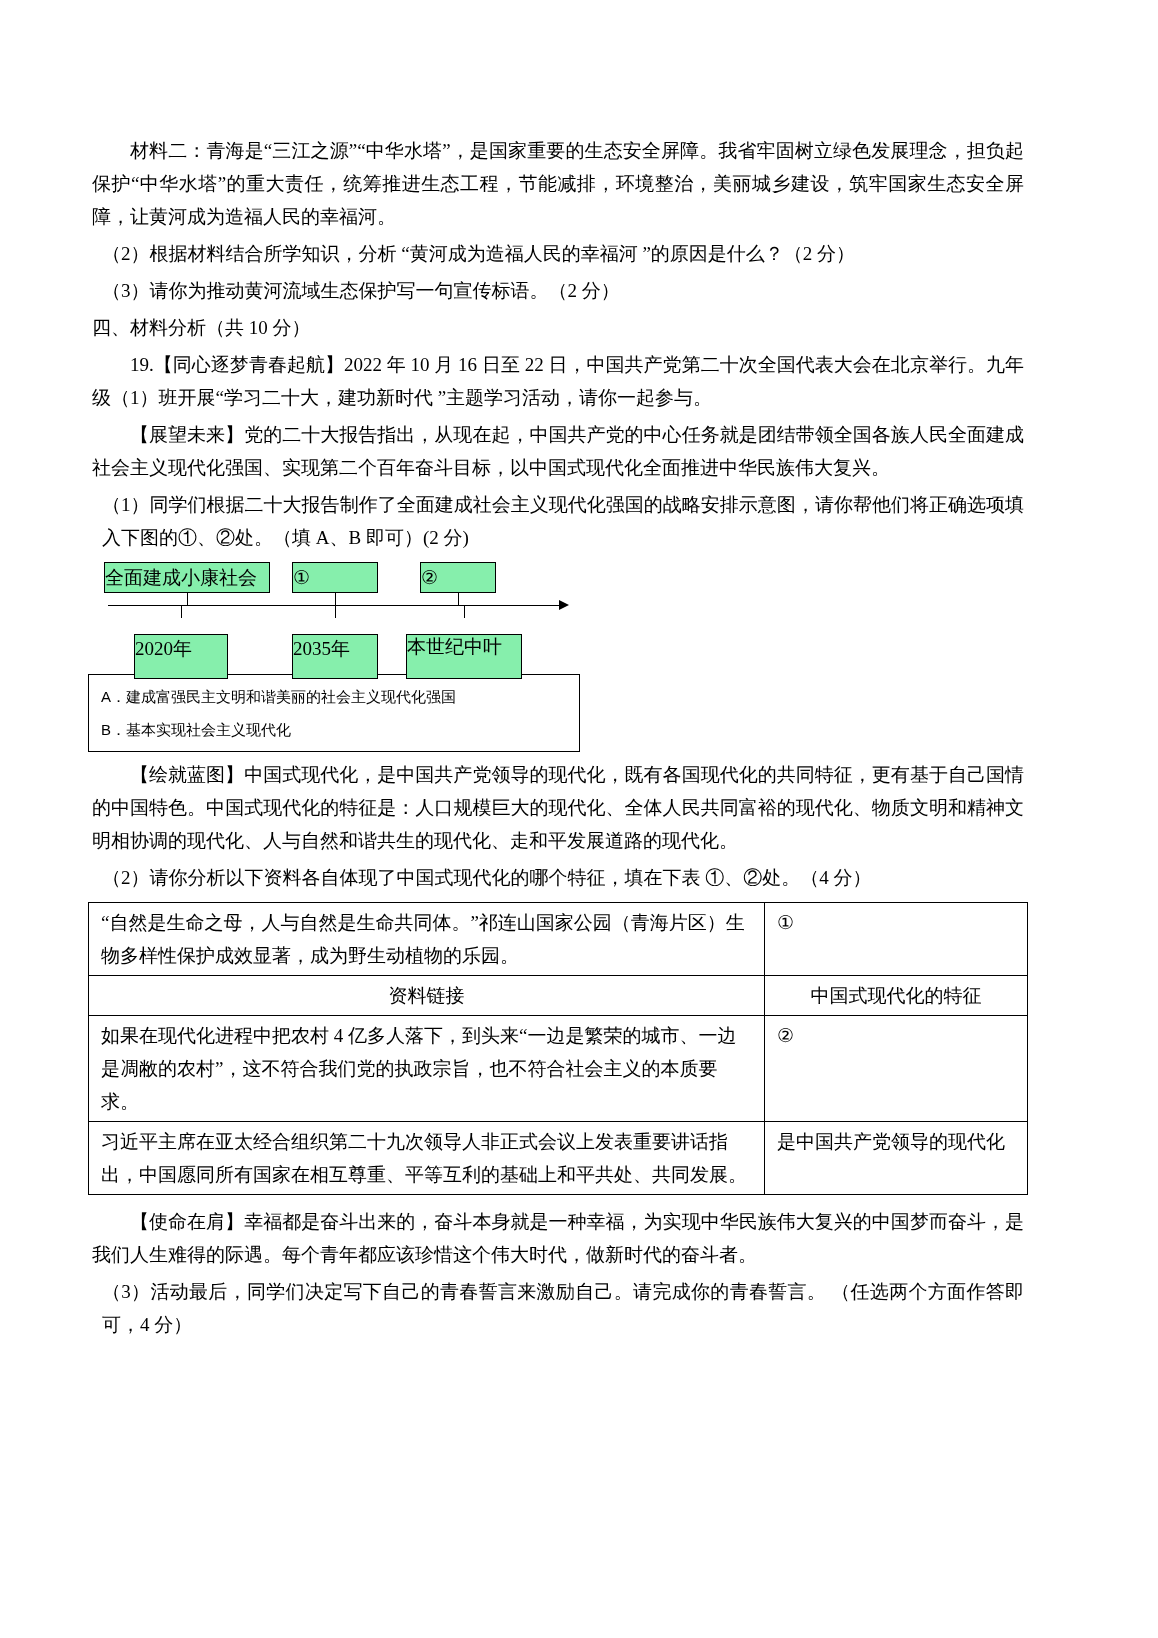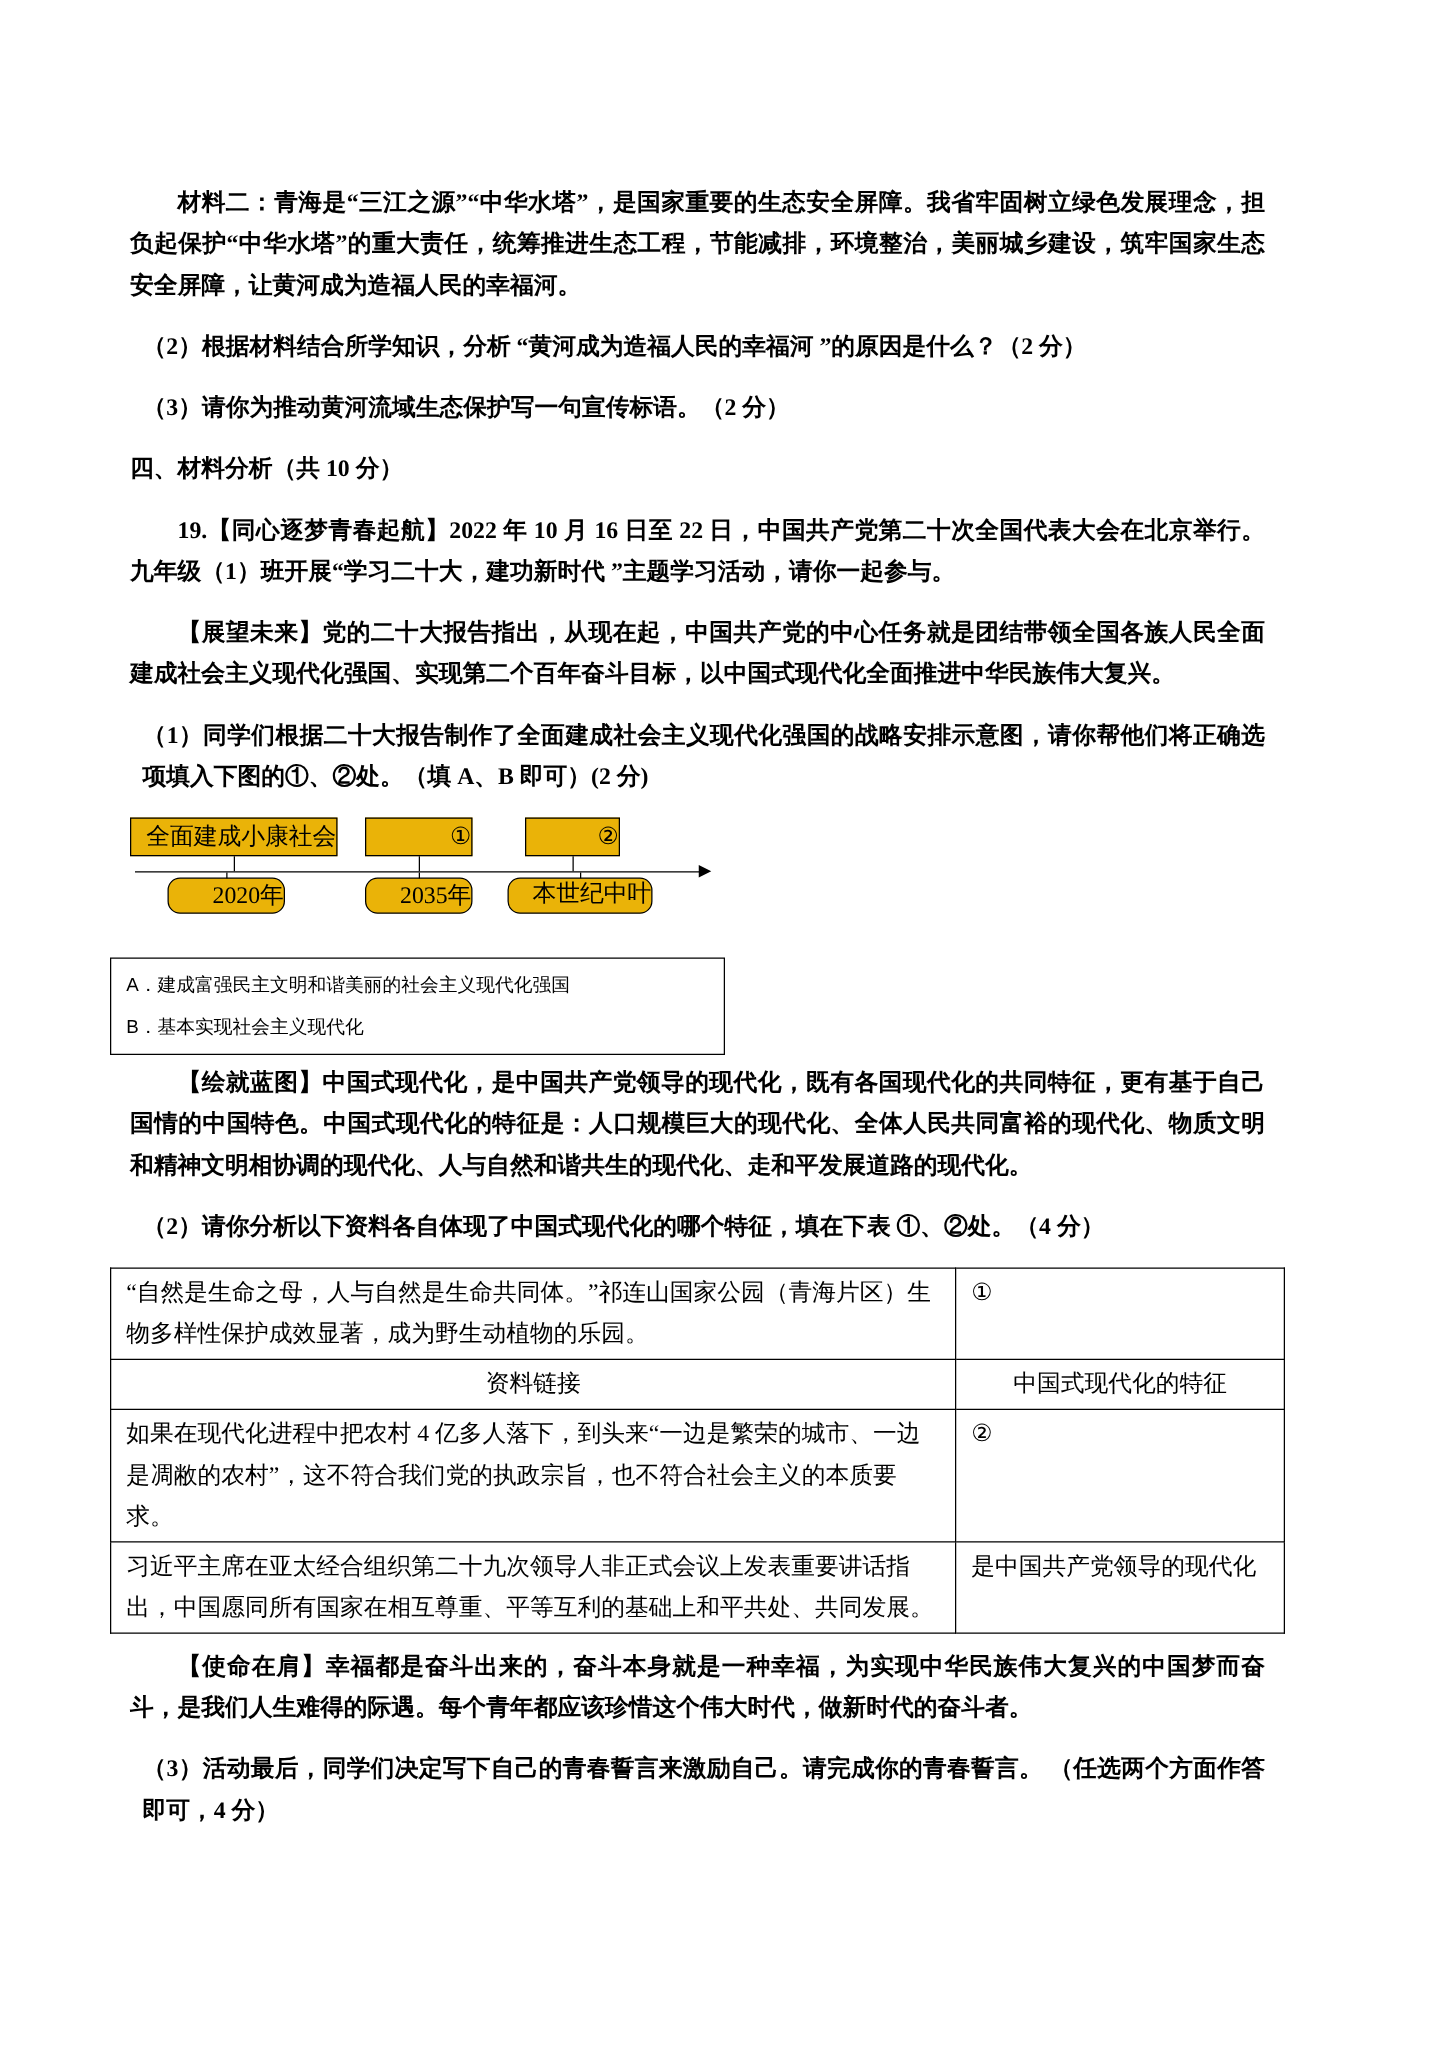--- a/index.html
+++ b/index.html
@@ -10,48 +10,47 @@
     font-size: 19px;
     color: #000000;
     position: relative;
   }
   .content {
     padding: 130px 130px 40px 88px;
     width: 940px;
     box-sizing: content-box;
   }
   p.para {
-    margin: 16px;
+    margin: 4px;
     line-height: 33px;
     text-align: justify;
     word-break: break-all;
-    font-weight: bold;
   }
   .indent { text-indent: 2em; }
   .q { padding-left: 10px; }
   .section-heading { line-height: 33px; margin: 0; }
 
   
   .timeline {
     position: relative;
     height: 98px;
     margin: 8px 0 4px 16px;
     width: 600px;
   }
   .tbox, .ybox {
     position: absolute;
     border: 1px solid #000;
     box-sizing: border-box;
-    text-align: right;
-    background: #eab308;
+    text-align: left;
+    background: #86efac;
     white-space: nowrap;
     overflow: hidden;
   }
   .tbox { top: 0; height: 31px; line-height: 29px; }
-  .ybox { top: 48px; height: 29px; line-height: 27px; border-radius: 10px; }
+  .ybox { top: 72px; height: 45px; line-height: 27px; }
   .axis {
     position: absolute;
     top: 43px;
     left: 4px;
     width: 452px;
     height: 0;
     border-top: 1px solid #000;
   }
   .arrowhead {
     position: absolute;

